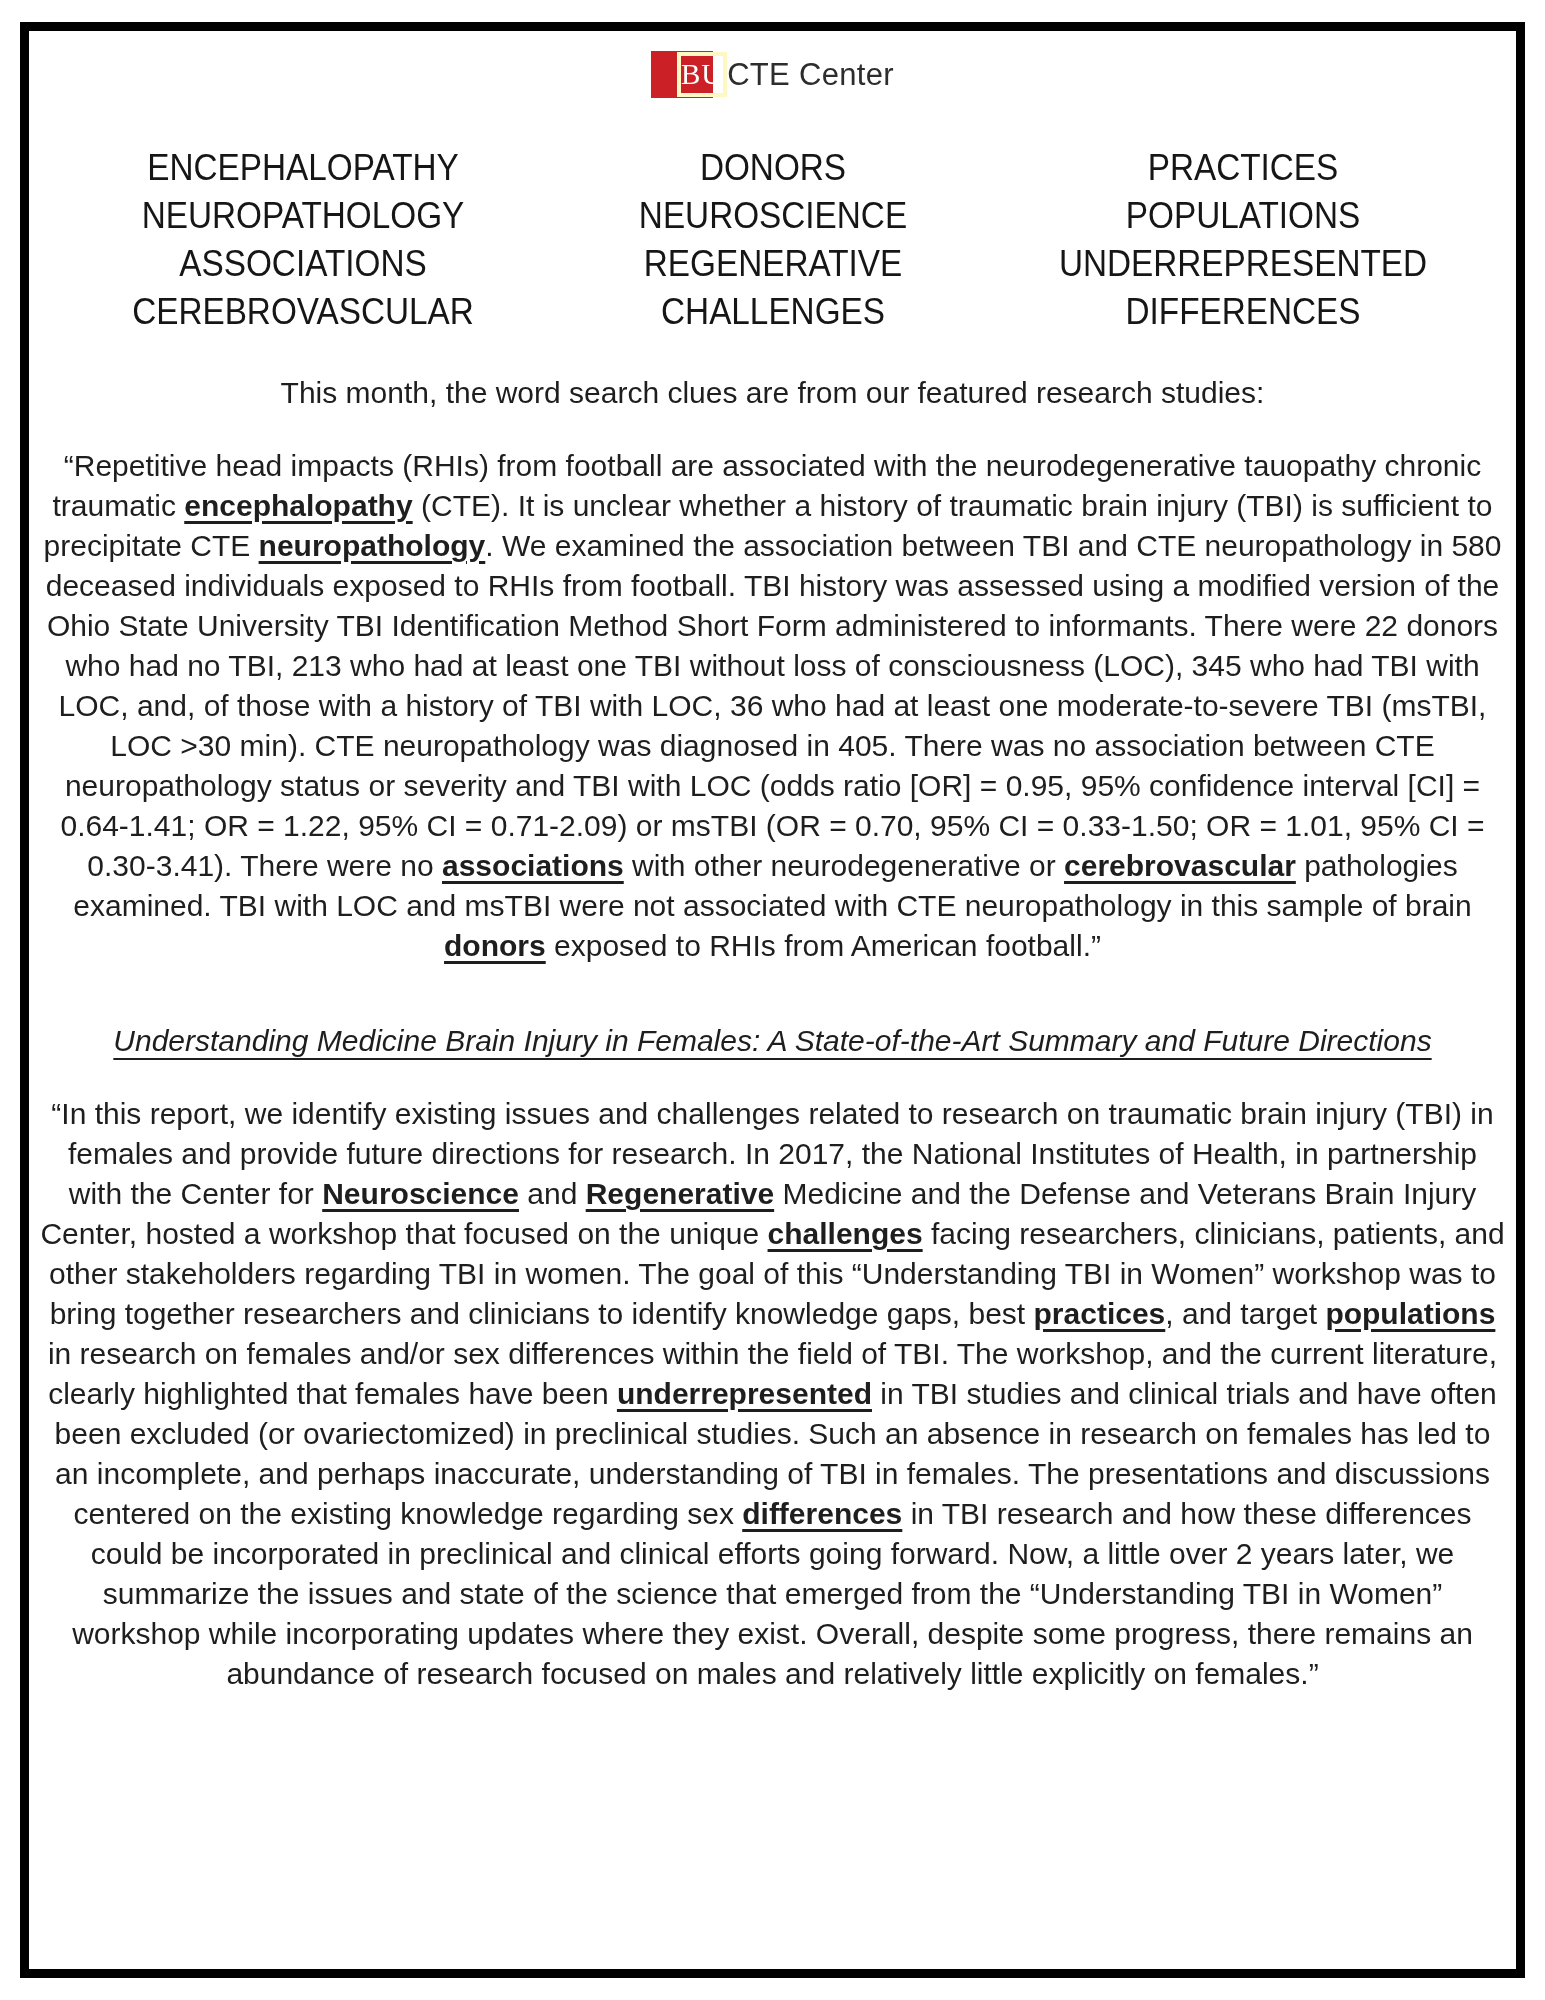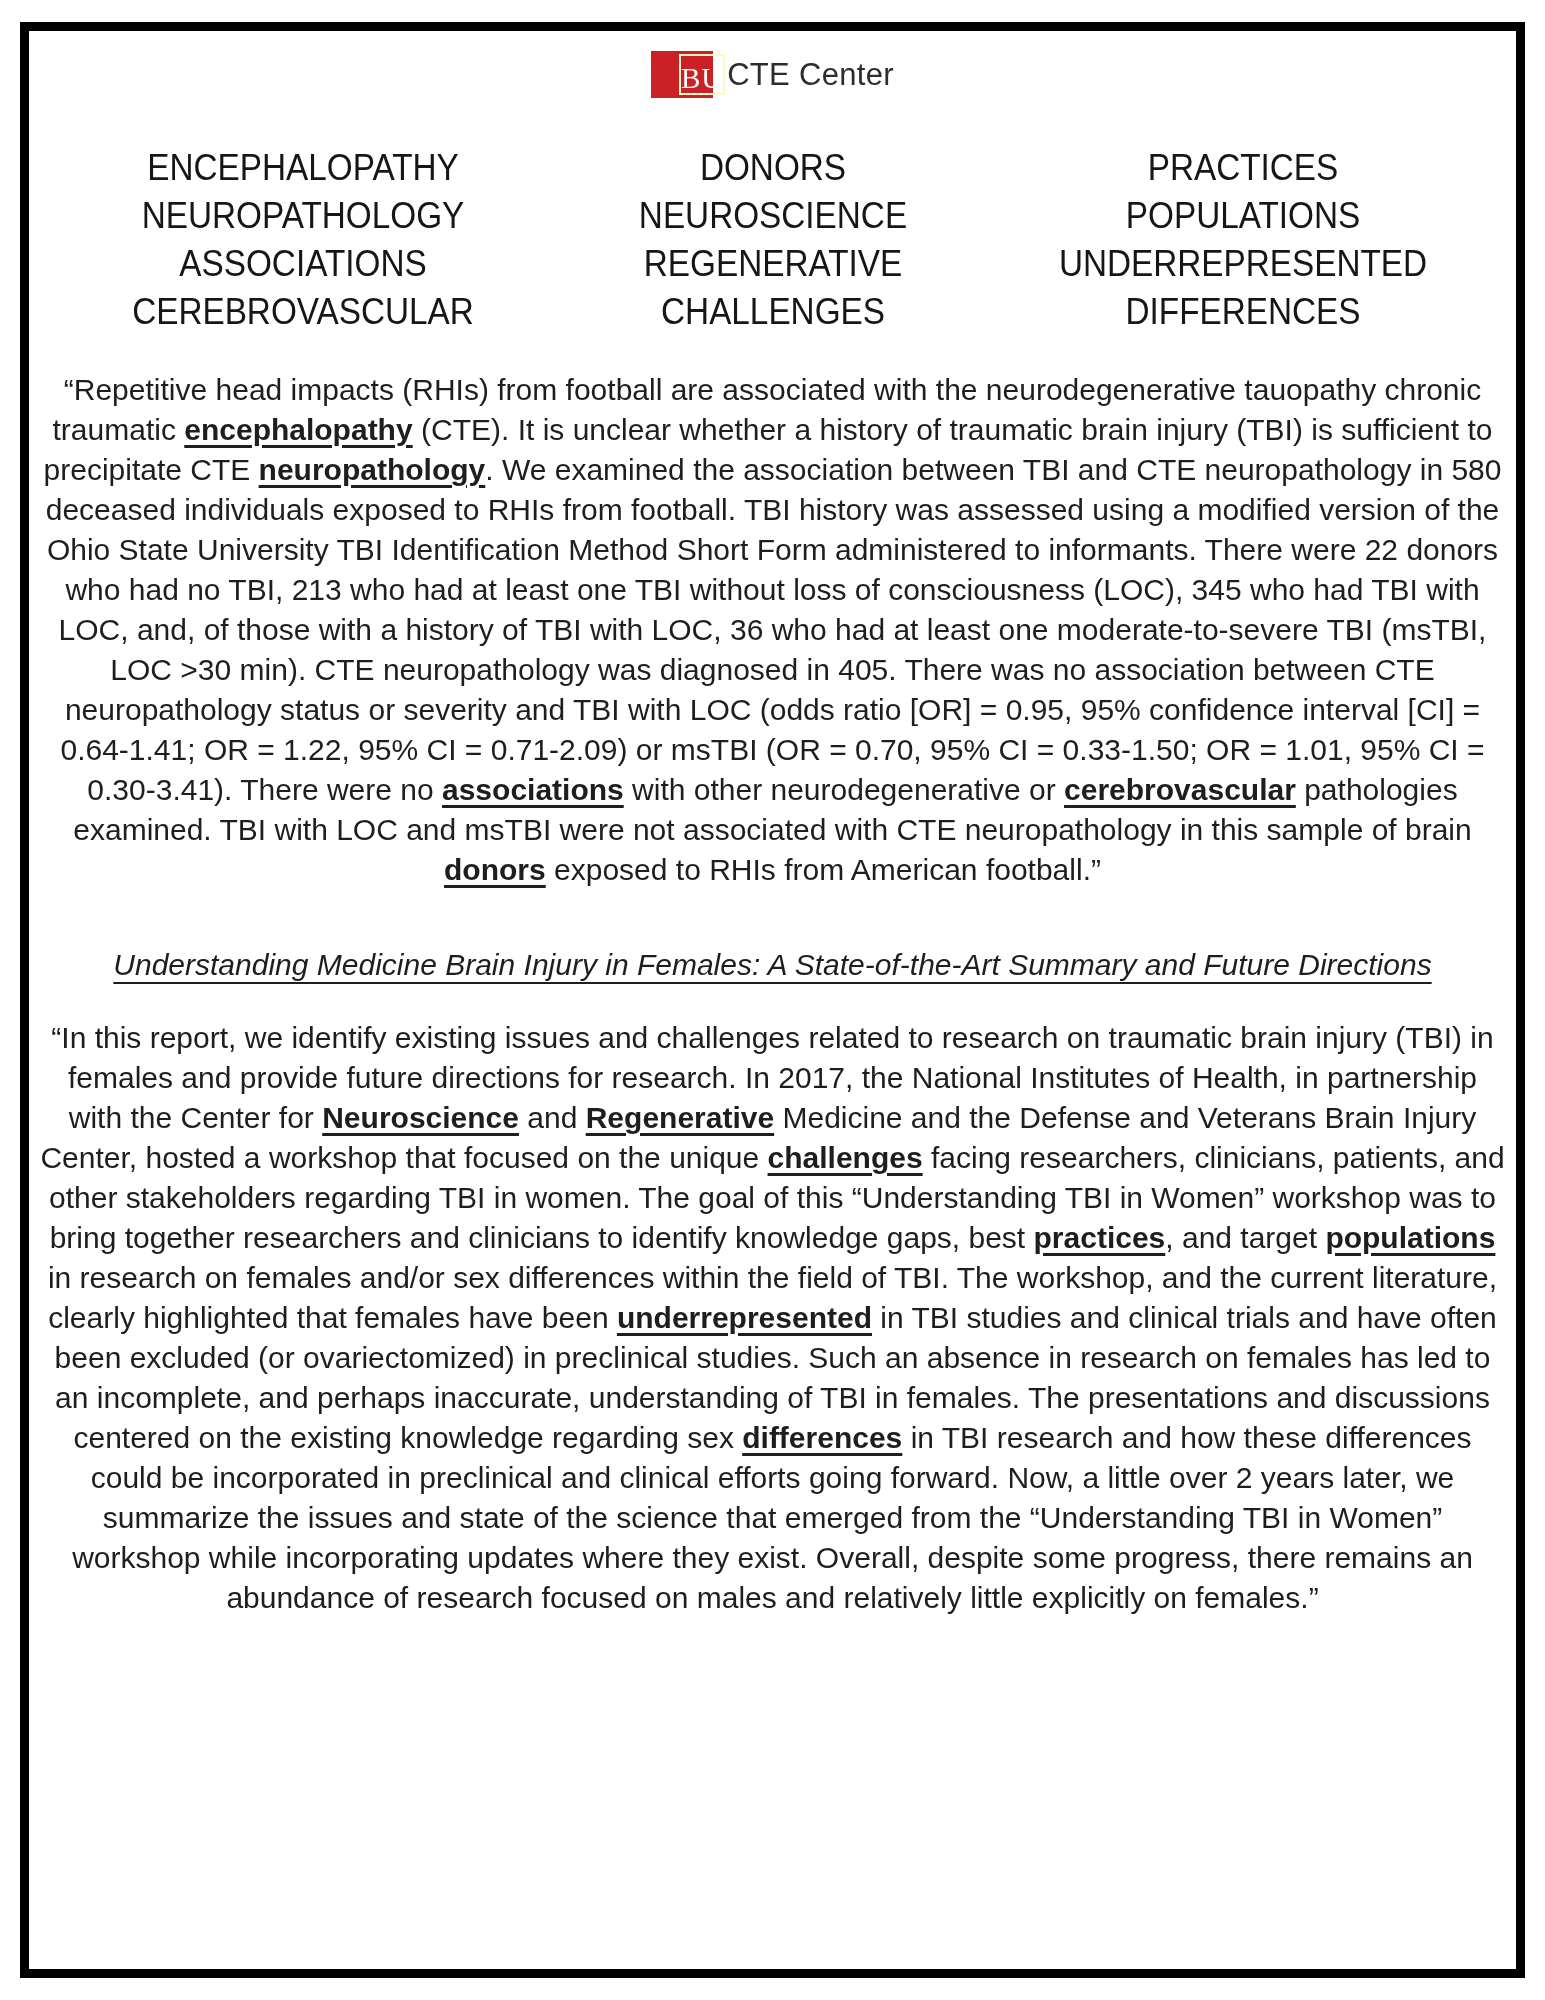--- a/index.html
+++ b/index.html
@@ -16,21 +16,21 @@
   }
   .frame{
     position:absolute;left:20px;top:22px;width:1505px;height:1956px;
     border:9px solid var(--border-black);box-sizing:border-box;
     overflow:hidden;background:#fff;
   }
   .content{padding:0 11px;}
   
   .logo-row{margin-top:20px;display:flex;align-items:center;justify-content:center;gap:14px;height:47px;}
   .bu-box{width:62px;height:47px;background:var(--logo-red);display:flex;align-items:center;justify-content:center;flex:0 0 auto;}
-  .bu-frame{width:52px;height:37px;border:2px solid #fef9c3;display:flex;align-items:flex-end;justify-content:center;margin-left:40px;}
+  .bu-frame{width:52px;height:37px;border:4px solid #fef9c3;display:flex;align-items:center;justify-content:center;margin-left:40px;}
   .bu-letters{font-family:"Liberation Serif", serif;font-size:29px;color:#fff;letter-spacing:1px;line-height:1;}
   .logo-label{font-size:31px;color:var(--label-gray);letter-spacing:0.3px;}
   
   .title-wrap{margin-top:27px;height:80px;text-align:center;}
   .title-wrap svg{display:block;width:100%;height:80px;}
   
   .wb-heading{margin:14px 0 0;text-align:center;font-size:50px;}
   .wb-heading span{
     display:inline-block;font-weight:bold;line-height:1;color:#0d0d0d;
     transform:scaleX(0.84);transform-origin:center;
@@ -86,20 +86,21 @@
       <div class="bank-cell">NEUROSCIENCE</div>
       <div class="bank-cell">POPULATIONS</div>
       <div class="bank-cell">ASSOCIATIONS</div>
       <div class="bank-cell">REGENERATIVE</div>
       <div class="bank-cell">UNDERREPRESENTED</div>
       <div class="bank-cell">CEREBROVASCULAR</div>
       <div class="bank-cell">CHALLENGES</div>
       <div class="bank-cell">DIFFERENCES</div>
     </div>
 
+    <p class="intro">This month, the word search clues are from our featured research studies:</p>
 
 
     <p class="abstract"><span>“Repetitive head impacts (RHIs) from football are associated with the neurodegenerative tauopathy chronic traumatic </span><span class="kw">encephalopathy</span><span> (CTE). It is unclear whether a history of traumatic brain injury (TBI) is sufficient to precipitate CTE </span><span class="kw">neuropathology</span><span>. We examined the association between TBI and CTE neuropathology in 580 deceased individuals exposed to RHIs from football. TBI history was assessed using a modified version of the Ohio State University TBI Identification Method Short Form administered to informants. There were 22 donors who had no TBI, 213 who had at least one TBI without loss of consciousness (LOC), 345 who had TBI with LOC, and, of those with a history of TBI with LOC, 36 who had at least one moderate-to-severe TBI (msTBI, LOC &gt;30 min). CTE neuropathology was diagnosed in 405. There was no association between CTE neuropathology status or severity and TBI with LOC (odds ratio [OR] = 0.95, 95% confidence interval [CI] = 0.64-1.41; OR = 1.22, 95% CI = 0.71-2.09) or msTBI (OR = 0.70, 95% CI = 0.33-1.50; OR = 1.01, 95% CI = 0.30-3.41). There were no </span><span class="kw">associations</span><span> with other neurodegenerative or </span><span class="kw">cerebrovascular</span><span> pathologies examined. TBI with LOC and msTBI were not associated with CTE neuropathology in this sample of brain </span><span class="kw">donors</span><span> exposed to RHIs from American football.”</span></p>
 
     <h3 class="study-title second">Understanding Medicine Brain Injury in Females: A State-of-the-Art Summary and Future Directions</h3>
 
     <p class="abstract"><span>“In this report, we identify existing issues and challenges related to research on traumatic brain injury (TBI) in females and provide future directions for research. In 2017, the National Institutes of Health, in partnership with the Center for </span><span class="kw">Neuroscience</span><span> and </span><span class="kw">Regenerative</span><span> Medicine and the Defense and Veterans Brain Injury Center, hosted a workshop that focused on the unique </span><span class="kw">challenges</span><span> facing researchers, clinicians, patients, and other stakeholders regarding TBI in women. The goal of this “Understanding TBI in Women” workshop was to bring together researchers and clinicians to identify knowledge gaps, best </span><span class="kw">practices</span><span>, and target </span><span class="kw">populations</span><span> in research on females and/or sex differences within the field of TBI. The workshop, and the current literature, clearly highlighted that females have been </span><span class="kw">underrepresented</span><span> in TBI studies and clinical trials and have often been excluded (or ovariectomized) in preclinical studies. Such an absence in research on females has led to an incomplete, and perhaps inaccurate, understanding of TBI in females. The presentations and discussions centered on the existing knowledge regarding sex </span><span class="kw">differences</span><span> in TBI research and how these differences could be incorporated in preclinical and clinical efforts going forward. Now, a little over 2 years later, we summarize the issues and state of the science that emerged from the “Understanding TBI in Women” workshop while incorporating updates where they exist. Overall, despite some progress, there remains an abundance of research focused on males and relatively little explicitly on females.”</span></p>
 
   </div>
 </div>

